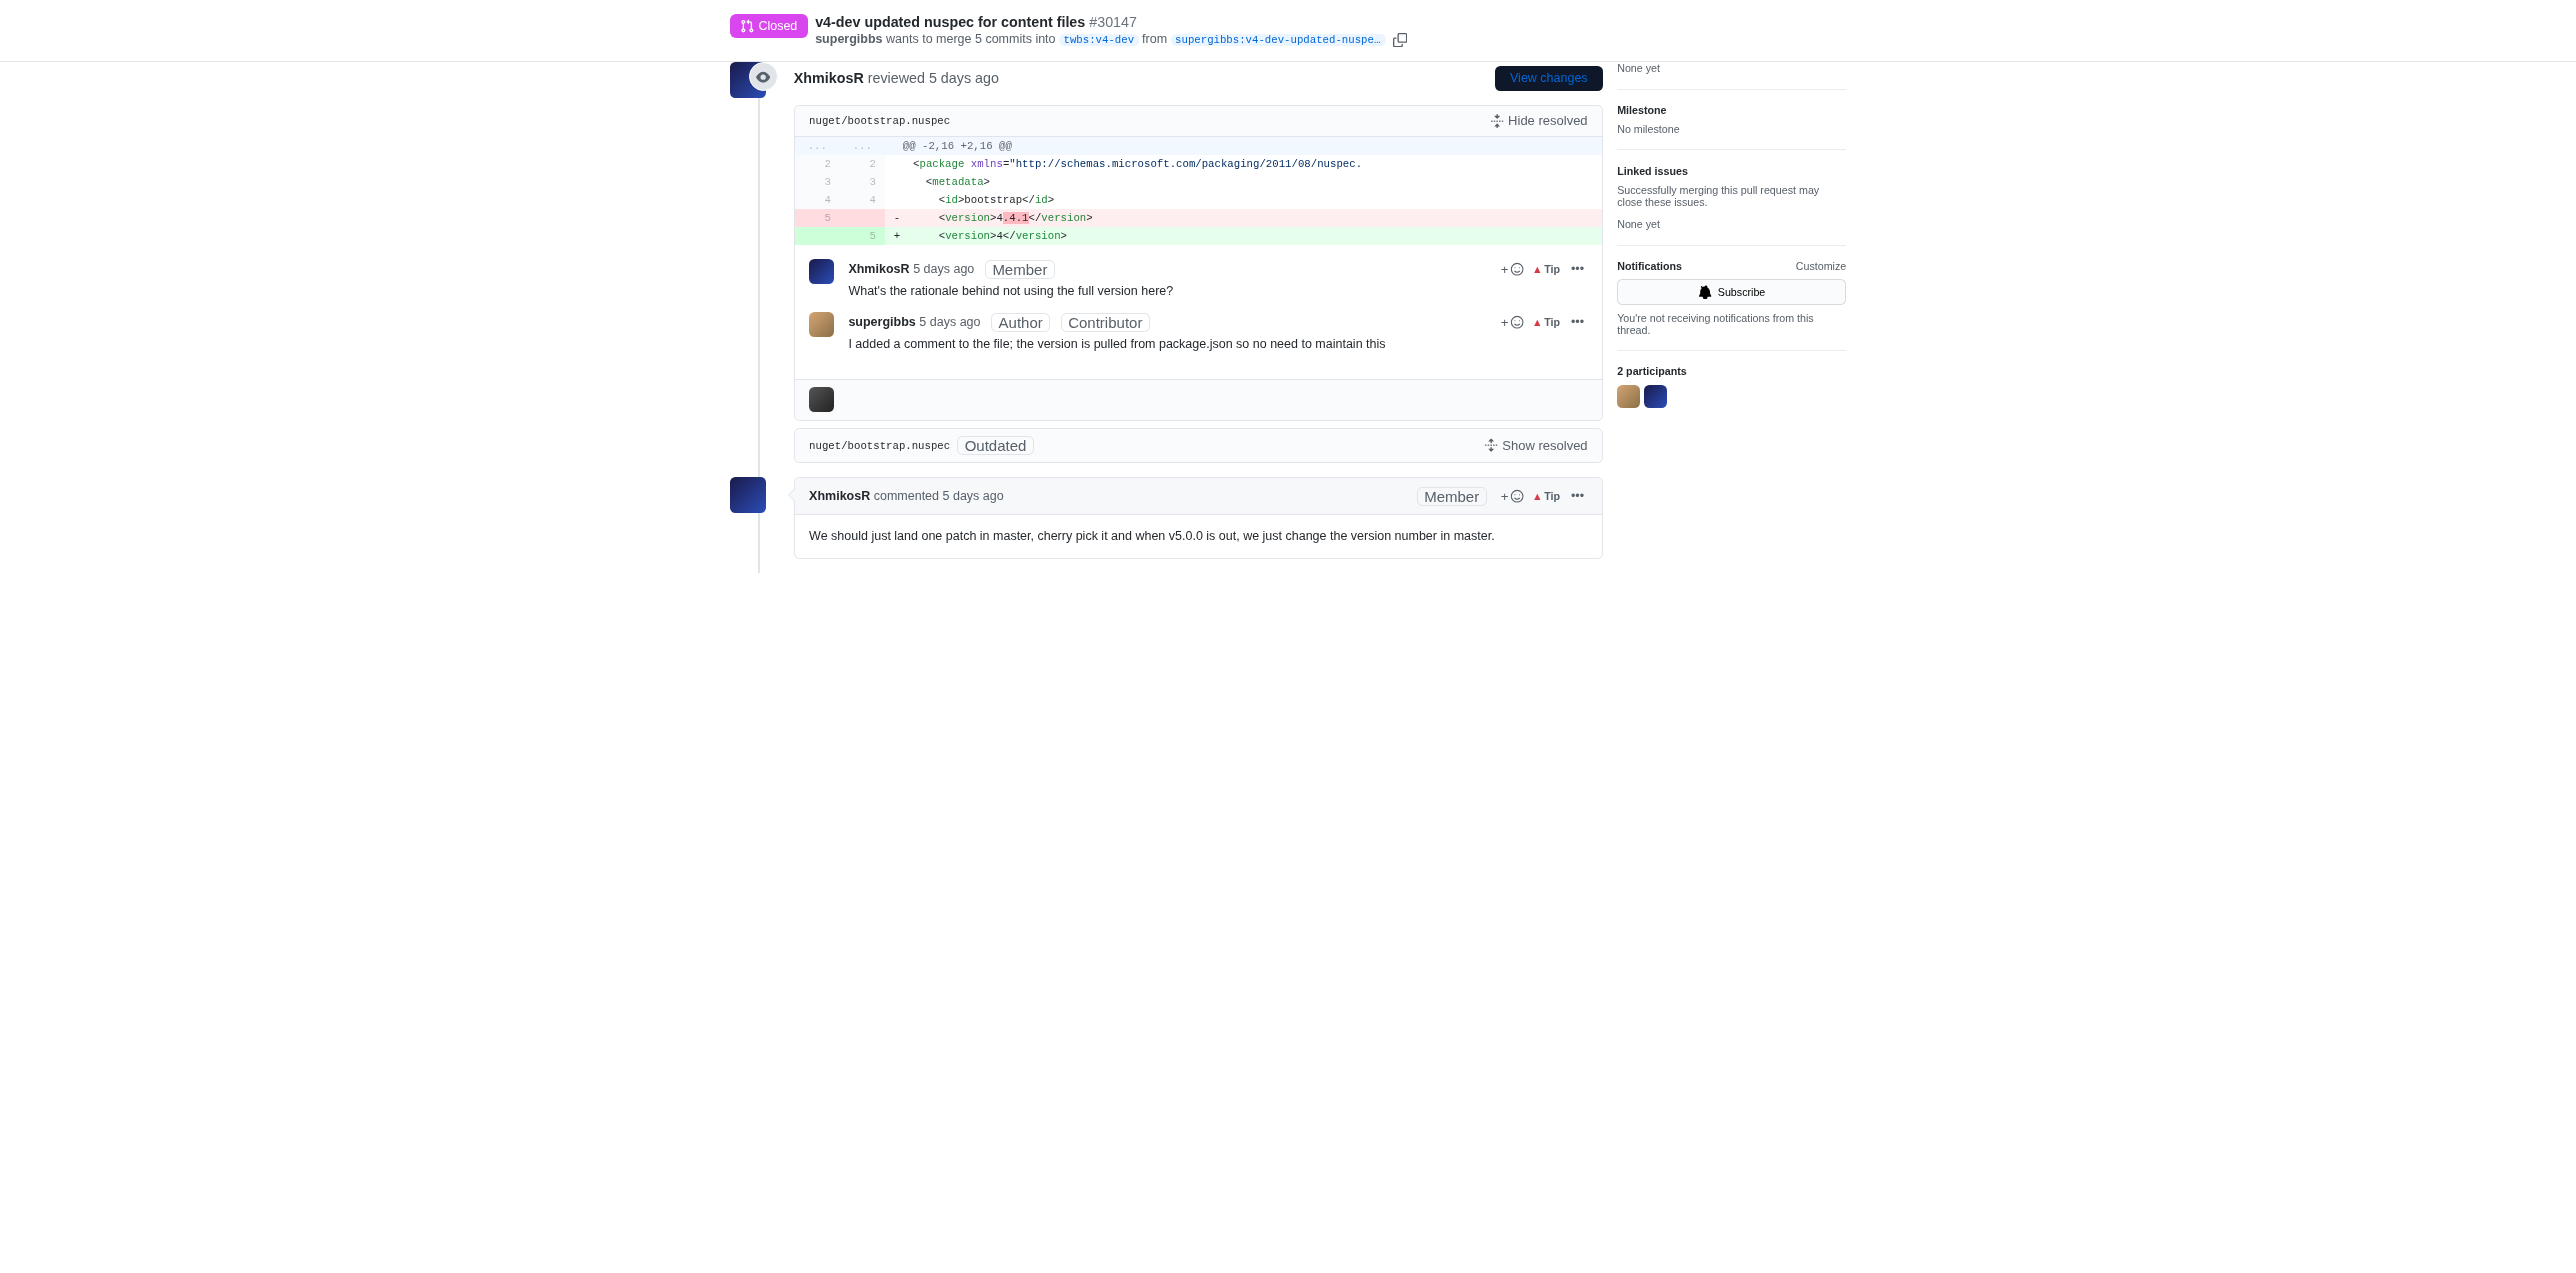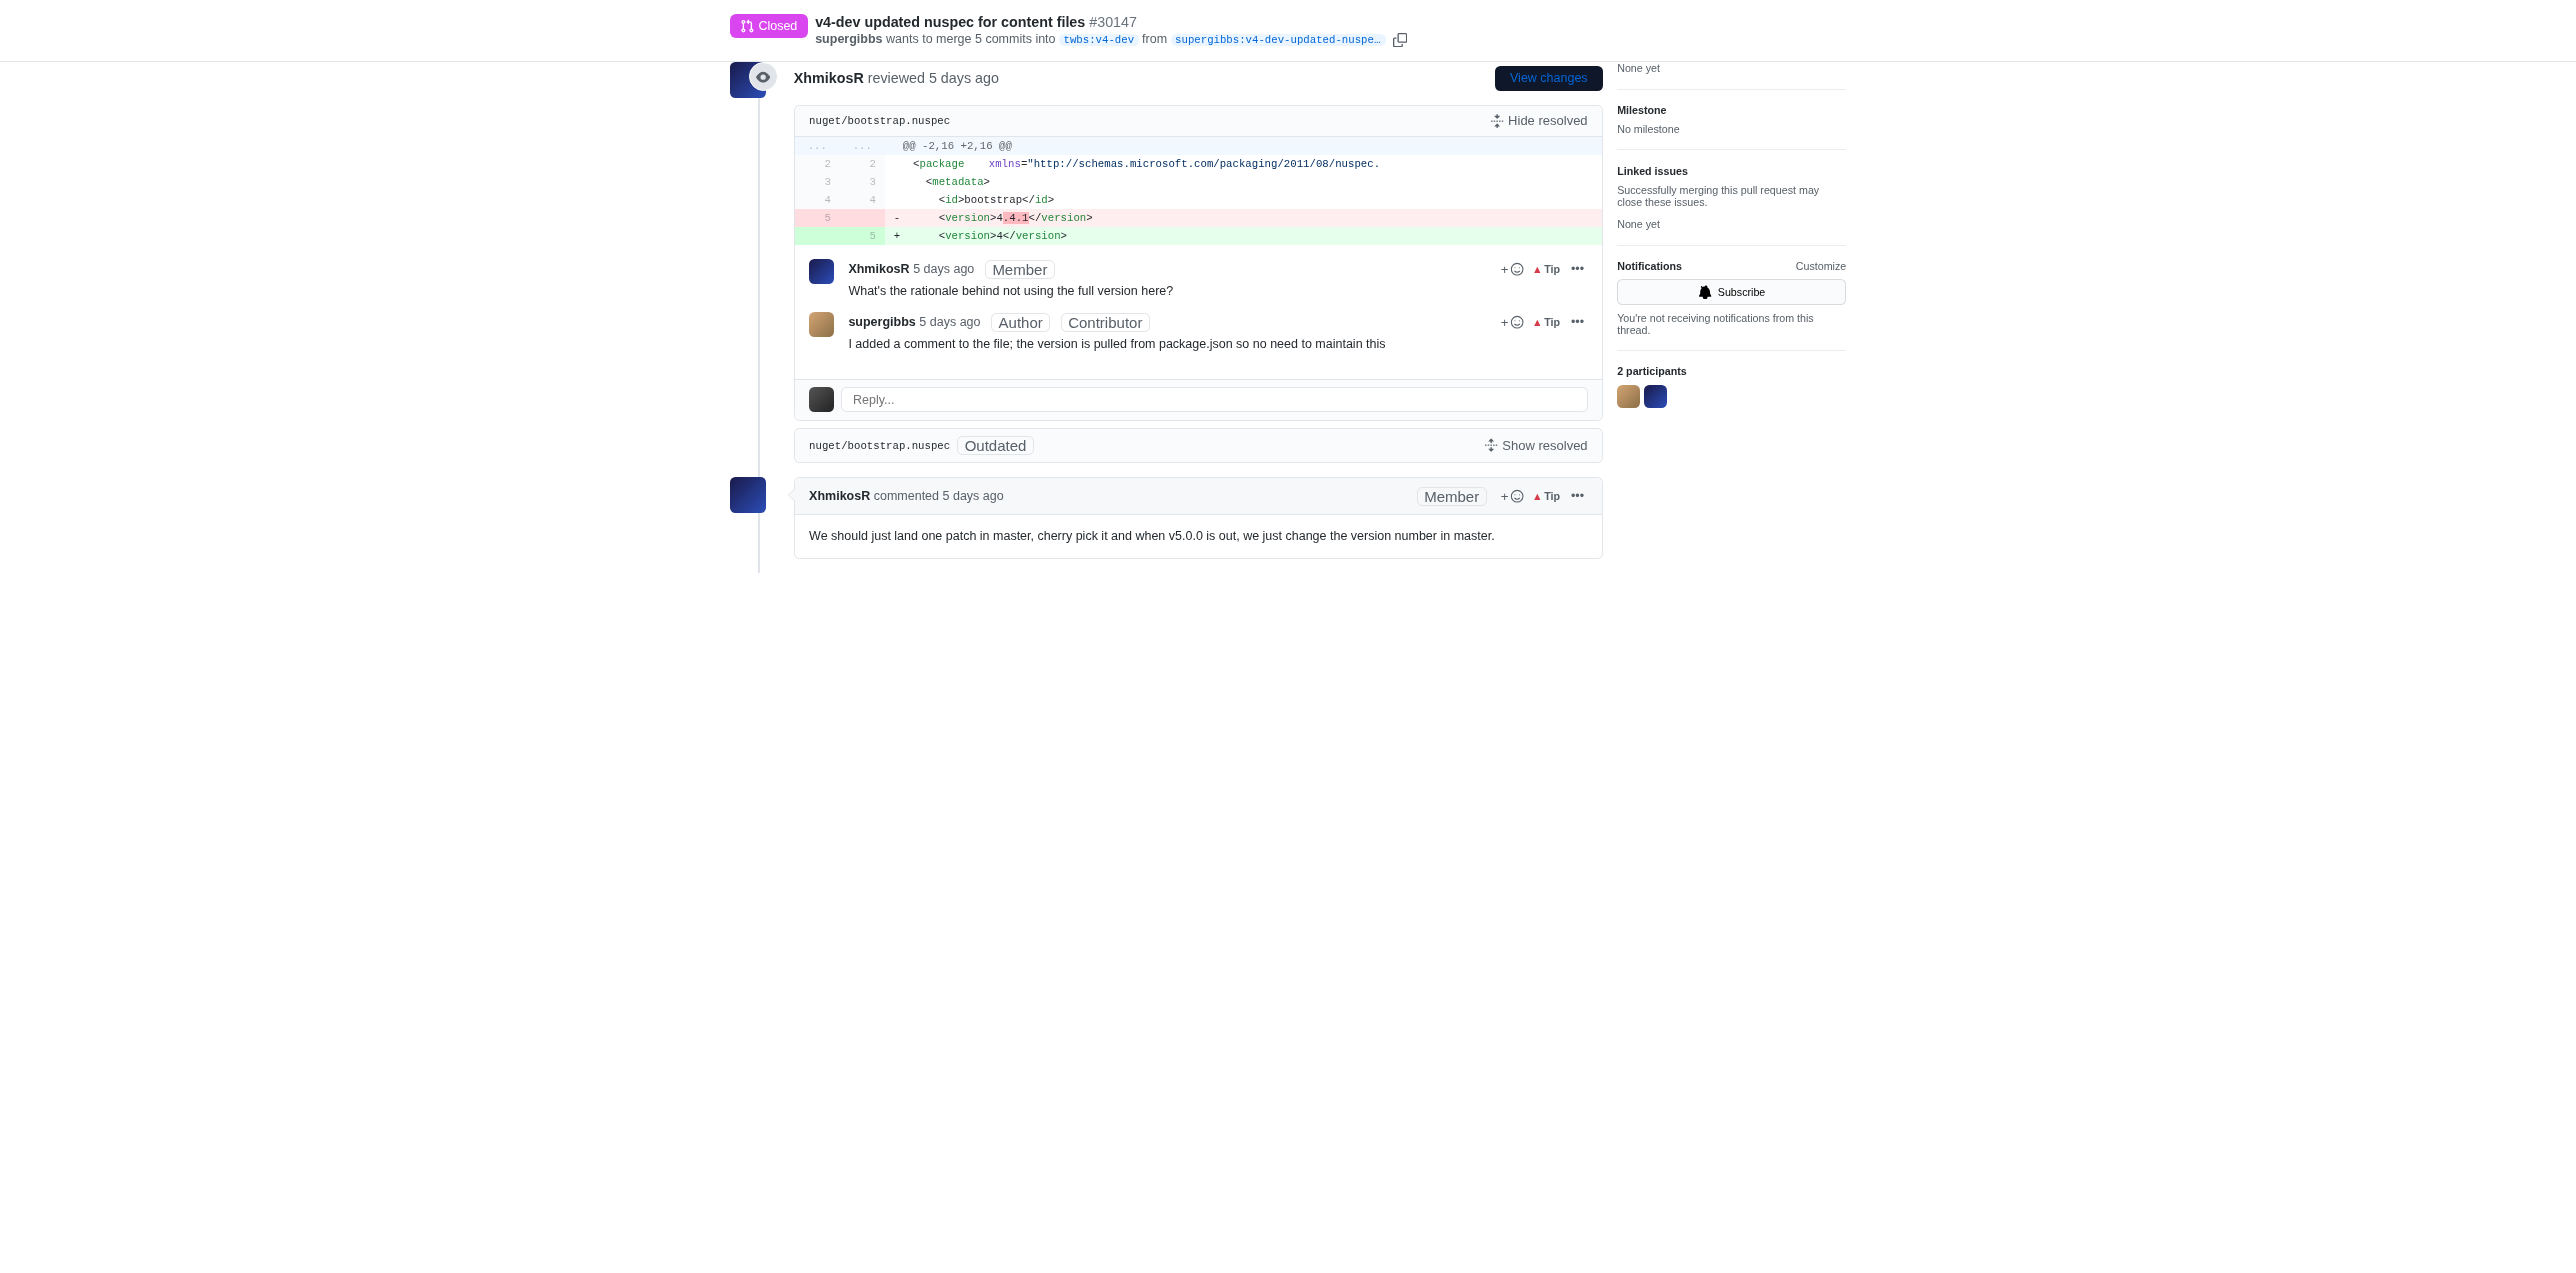--- a/index.html
+++ b/index.html
@@ -56,21 +56,21 @@
 .num-col { width: 45px; min-width: 45px; text-align: right; padding: 0 9px; color: rgba(27,31,35,0.3); background: #fafbfc; user-select: none; }
 .num-col.del { background: #ffdce0; }
 .num-col.add { background: #cdffd8; }
 .hunk-row .num-col { background: #f1f8ff; color: rgba(27,31,35,0.3); text-align: center; }
 .hunk-row .code-col { background: #f1f8ff; color: rgba(27,31,35,0.7); }
 .code-col { padding: 0 9px; white-space: pre; }
 .code-col.del { background: #ffeef0; }
 .code-col.add { background: #e6ffed; }
 .marker-col { width: 18px; text-align: center; user-select: none; }
 .tok-tag { color: #22863a; }
-.tok-attr { color: #6f42c1; margin-left: 18px; }
+.tok-attr { color: #6f42c1; }
 .tok-str { color: #032f62; }
 .x-d { background: #fdb8c0; }
 
 
 .thread { padding: 14.3px; }
 .comment { display: flex; gap: 14.3px; margin-bottom: 14.3px; }
 .comment-body { flex: 1; }
 .comment-meta { display: flex; align-items: center; gap: 3.6px; margin-bottom: 3.6px; }
 .comment-meta strong { font-weight: 600; font-size: 12.5px; }
 .comment-meta .time { color: #586069; }
@@ -250,21 +250,20 @@
                   <span class="kebab">•••</span>
                 </span>
               </div>
               <div class="comment-text">I added a comment to the file; the version is pulled from package.json so no need to maintain this</div>
             </div>
           </div>
         </div>
 
         <div class="reply-box">
           <span class="avatar-small user3"></span>
-          <input class="reply-input" placeholder="Reply..." style="">
         </div>
       </div>
 
       <div class="review-box" style="margin-top:7.2px">
         <div class="file-header no-border">
           <span class="file-path">nuget/bootstrap.nuspec</span>
           <span class="label-chip">Outdated</span>
           <span class="spacer"></span>
           <span class="resolve-btn">
             <svg width="14.3" height="14.3" viewBox="0 0 16 16" fill="currentColor">

